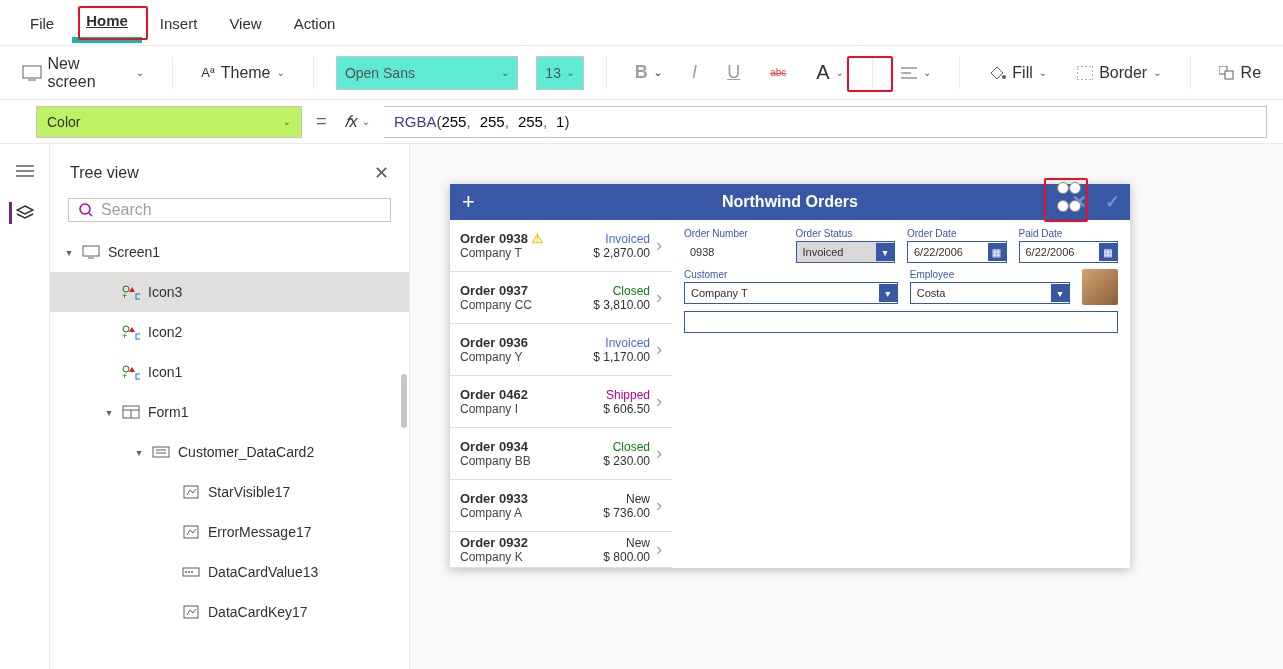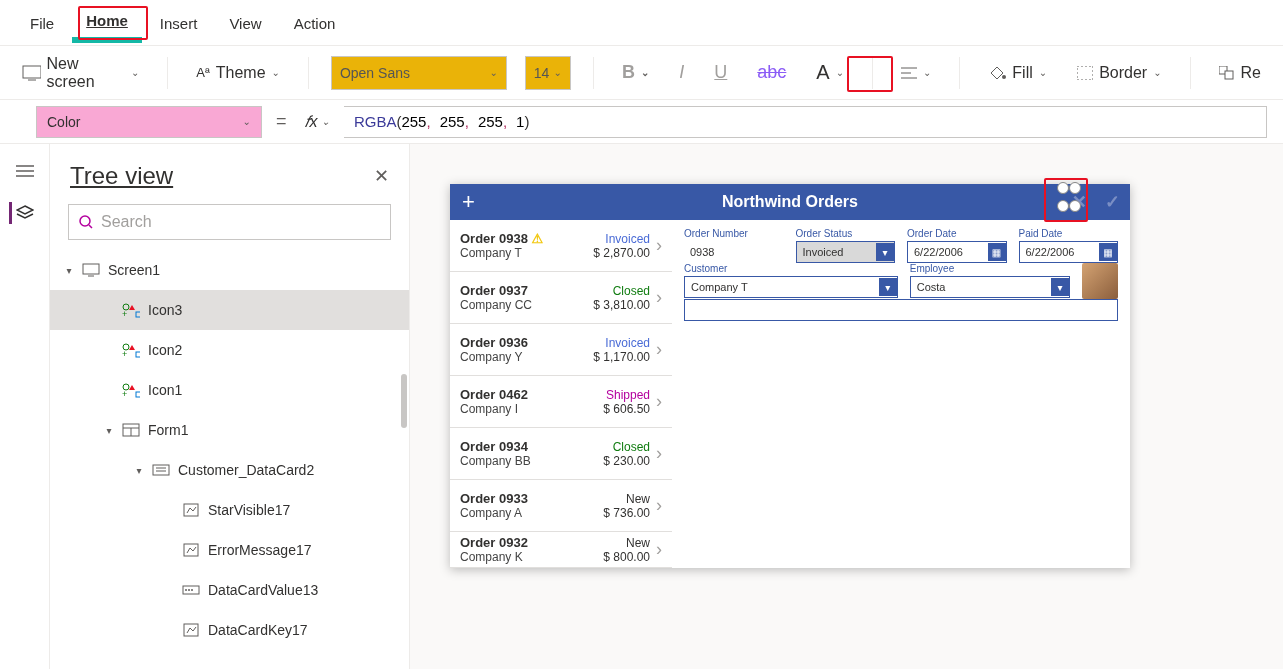--- a/index.html
+++ b/index.html
@@ -9,48 +9,48 @@
   .menubar { display:flex; align-items:center; height:46px; padding:0 16px; gap:4px; background:#fff; border-bottom:1px solid #edebe9; }
   .menubar .tab { padding:10px 14px 8px; font-size:15px; color:#323130; cursor:pointer; }
   .menubar .tab.active { font-weight:600; border-bottom:6px solid #14b8a6;text-decoration:underline; }
   .highlight-red { position:absolute; border:2px solid #e81123; border-radius:2px; pointer-events:none; }
 
   
   .ribbon { display:flex; align-items:center; height:54px; padding:0 16px; gap:18px; background:#fff; border-bottom:1px solid #edebe9; }
   .rbtn { display:flex; align-items:center; gap:6px; padding:4px 6px; cursor:pointer; }
   .sep { width:1px; height:32px; background:#edebe9; margin:0 4px; }
   .caret { font-size:10px; color:#605e5c; }
-  .select-box { border:1px solid #c8c6c4; height:14px; display:flex; align-items:center; padding:16px 8px; font-size:14px; color:#555; background:#eab308; }
+  .select-box { border:1px solid #c8c6c4; height:14px; display:flex; align-items:center; padding:16px 8px; font-size:14px; color:#555; background:#5eead4; }
   .select-font { width:186px; }
   .select-size { width:48px; }
   .select-box .sp { flex:1; }
 
   
   .formulabar { display:flex; align-items:center; height:44px; padding:4px 16px 4px 36px; gap:10px; background:#fff; border-bottom:1px solid #edebe9; }
-  .prop-select { width:226px; height:32px; border:1px solid #c8c6c4; display:flex; align-items:center; padding:0 10px; font-size:14px; background:#f9a8d4; }
+  .prop-select { width:266px; height:32px; border:1px solid #c8c6c4; display:flex; align-items:center; padding:0 10px; font-size:14px; background:#bef264; }
   .eq { font-size:18px; color:#605e5c; padding:0 4px;}
   .fx { font-style:italic; font-size:16px; padding:0 4px; display:flex; align-items:center; gap:4px; }
   .formula-box { flex:1; height:32px; border:1px solid #c8c6c4; border-left:none; display:flex; align-items:center; padding:0 10px; font-family:Consolas, monospace; font-size:15px; background:#fff; }
   .tok-fn { color:#3b3a99; }
   .tok-num { color:#000000; }
   .tok-punc { color:#b03060; }
 
   
   .main { display:flex; height:calc(100% - 46px - 54px - 44px); }
   .leftrail { width:50px; background:#fff; border-right:1px solid #edebe9; display:flex; flex-direction:column; align-items:center; padding-top:16px; gap:20px; }
   .leftrail .railbtn { width:28px; height:22px; display:flex; align-items:center; justify-content:center; cursor:pointer; font-size:18px; color:#605e5c; }
   .leftrail .railbtn.active { border-left:3px solid #742774; margin-left:-3px; }
 
   
   .treepanel { width:360px; background:#fff; border-right:1px solid #edebe9; display:flex; flex-direction:column; position:relative; }
   .treehdr { display:flex; align-items:center; justify-content:space-between; padding:18px 20px 14px; }
-  .treehdr h2 { font-size:24px; font-weight:400;text-decoration:underline; }
+  .treehdr h2 { font-size:16px; font-weight:400; }
   .closex { font-size:18px; cursor:pointer; color:#605e5c; }
   .searchwrap { padding:0 18px 10px; }
-  .searchbox { display:flex; align-items:center; gap:8px; border:1px solid #c8c6c4; height:36px; padding:0 10px; color:#a19f9d; background:#fff;}
+  .searchbox { display:flex; align-items:center; gap:8px; border:1px solid #c8c6c4; height:24px; padding:0 10px; color:#a19f9d; background:#fff;}
   .tree { overflow-y:auto; flex:1; padding-bottom:10px; }
   .tree-scroll { position:absolute; right:2px; top:230px; width:6px; height:54px; background:#c8c6c4; border-radius:3px;}
   .node { display:flex; align-items:center; height:40px; font-size:14px; cursor:pointer; gap:8px;}
   .node.selected { background:#e1dfdd; }
   .exp { width:10px; font-size:10px; color:#605e5c; text-align:center;}
   .ic { width:18px; display:flex; justify-content:center; }
   .d0 { padding-left:14px; }
   .d1 { padding-left:54px; }
   .d2 { padding-left:84px; }
   .d3 { padding-left:114px; }
@@ -67,21 +67,21 @@
   .orderrow .info { flex:1; }
   .orderrow .t1 { font-size:13px; font-weight:600; }
   .orderrow .t2 { font-size:12px; color:#444; }
   .orderrow .right { text-align:right; font-size:12px; }
   .status-Invoiced { color:#4a6bd6; }
   .status-Closed { color:#107c10; }
   .status-Shipped { color:#b4009e; }
   .status-New { color:#323130; }
   .chev { color:#a19f9d; font-size:18px; margin-left:6px;}
   .form { flex:1; padding:8px 12px; font-size:11px; }
-  .frow { display:flex; gap:12px; }
+  .frow { display:flex; gap:12px; margin-bottom:6px; }
   .fcol { flex:1; }
   .flabel { color:#3858a6; font-size:10px; margin-bottom:2px; display:block;}
   .fval { border:1px solid #3858a6; height:22px; display:flex; align-items:center; padding:0 6px; font-size:11px; background:#fff; justify-content:space-between; }
   .fval.noborder { border:none; }
   .fval.sel { background:#d9d9d9; }
   .dateic { background:#3858a6; color:#fff; width:18px; height:18px; display:flex; align-items:center; justify-content:center; font-size:10px; margin-right:-6px;}
   .dd { background:#3858a6; color:#fff; width:18px; height:18px; display:flex; align-items:center; justify-content:center; font-size:10px; margin-right:-6px;}
   .avatar { width:36px; height:36px; background:linear-gradient(135deg,#d4a373,#8b5e3c); border-radius:2px; }
   .notes { height:22px; border:1px solid #3858a6; width:100%; }
 
@@ -119,29 +119,29 @@
     <span>Theme</span>
     <span class="caret">⌄</span>
   </div>
   <div class="sep"></div>
   <div class="select-box select-font">
     <span>Open Sans</span>
       <span class="sp"></span>
       <span class="caret">⌄</span>
   </div>
   <div class="select-box select-size">
-    <span>14</span>
+    <span>13</span>
       <span class="sp"></span>
       <span class="caret">⌄</span>
   </div>
   <div class="sep"></div>
   <div class="rbtn" style="color:#a19f9d;font-weight:700;font-size:18px;">B<span class="caret">⌄</span></div>
   <div class="rbtn" style="font-style:italic;color:#a19f9d;font-size:18px;">I</div>
   <div class="rbtn" style="text-decoration:underline;color:#a19f9d;font-size:18px;">U</div>
-  <div class="rbtn" style="text-decoration:line-through;color:#8b5cf6;font-size:18px;">abc</div>
+  <div class="rbtn" style="text-decoration:line-through;color:#ef4444;font-size:10px;">abc</div>
   <div class="rbtn" style="font-size:20px;">A<span class="caret">⌄</span></div>
   <div class="sep"></div>
   <div class="rbtn">
     <svg width="16" height="14">
         <line x1="0" y1="2" x2="16" y2="2" stroke="#605e5c"></line>
         <line x1="0" y1="7" x2="10" y2="7" stroke="#605e5c"></line>
         <line x1="0" y1="12" x2="16" y2="12" stroke="#605e5c"></line>
       </svg>
     <span class="caret">⌄</span>
   </div>

